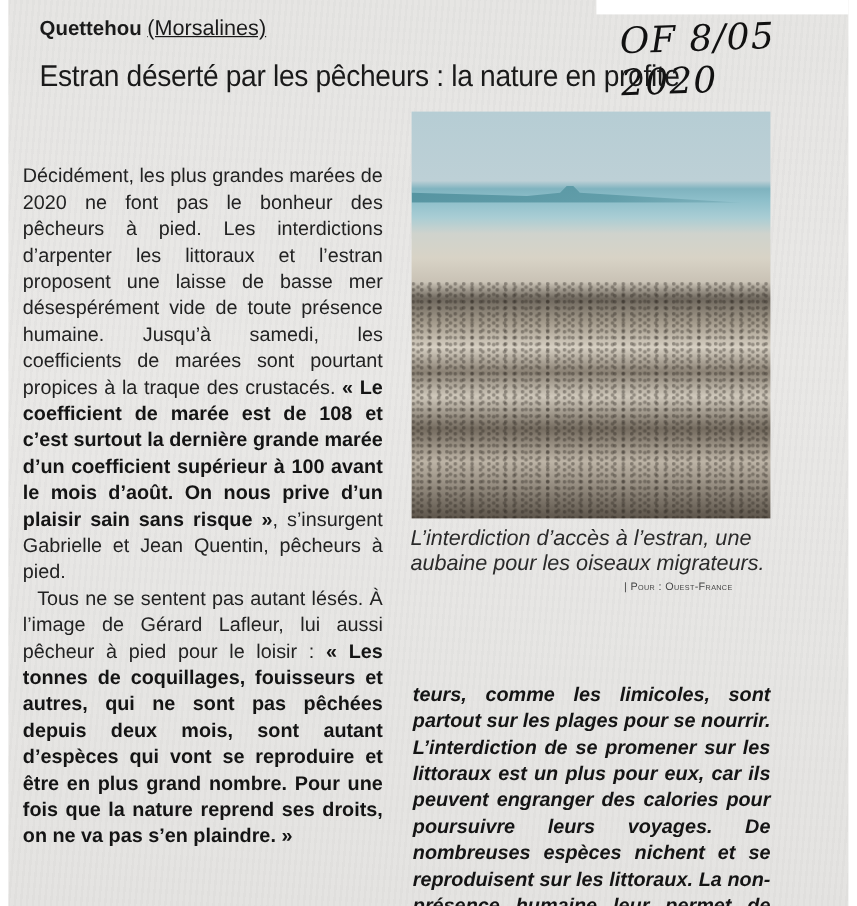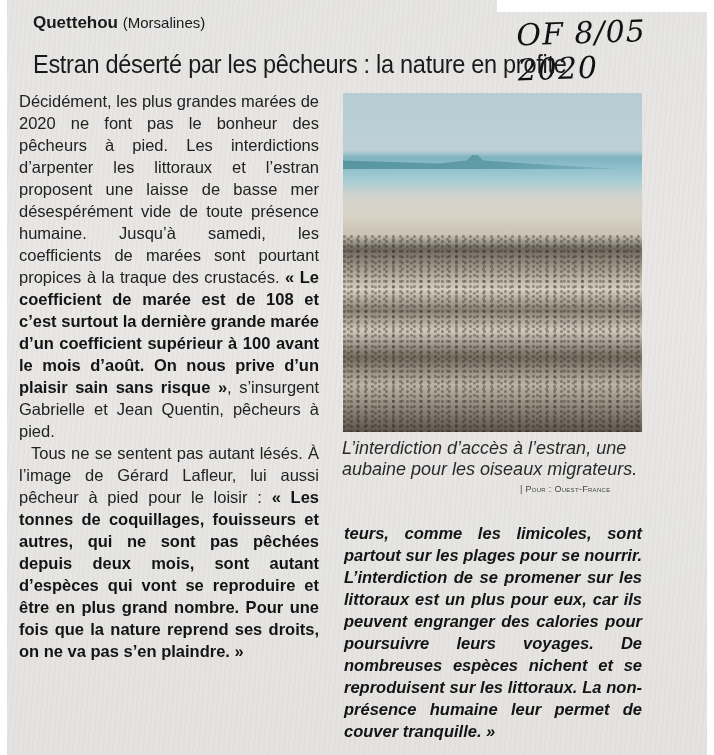--- a/index.html
+++ b/index.html
@@ -16,34 +16,34 @@
       linear-gradient(180deg, #e6e5e3 0%, #e9e8e6 40%, #e4e3e1 100%);
   }
   .topwhite {
     position: absolute; right: 0; top: 0; width: 210px; height: 12px; background: #fff;
   }
   .kicker {
     position: absolute; left: 33px; top: 12px;
     font-size: 17px; line-height: 22px; color: #1a1a1a;
   }
   .kicker b { font-weight: 700; }
-  .kicker .loc { font-weight: 400; font-size: 15px; }
+  .kicker .loc { font-weight: 400; font-size: 18px; text-decoration: underline; }
   .handnote {
     position: absolute; left: 517px; top: 14px;
     font-family: "DejaVu Serif", serif; font-style: italic;
     font-size: 30px; color: #111; letter-spacing: 1px; transform: rotate(-2deg);
   }
   .headline {
     position: absolute; left: 33px; top: 48px;
     font-size: 25px; line-height: 32px; color: #1a1a1a; letter-spacing: -0.3px;
     transform: scaleX(0.94); transform-origin: left;
   }
   .col {
     position: absolute; font-size: 16.5px; line-height: 22px; color: #222;
-    text-align: justify; hyphens: manual;
+    text-align: justify; hyphens: manual; margin-top: 46px;
   }
   .col p { margin: 0; }
   .col .ind { text-indent: 12px; }
   .col b { font-weight: 700; color: #141414; }
   .col1 { left: 19px; top: 90px; width: 300px; }
   .col2 { left: 344px; top: 522px; width: 298px; font-style: italic; }
   .photo {
     position: absolute; left: 343px; top: 93px; width: 299px; height: 339px;
     overflow: hidden;
     background: linear-gradient(180deg,

